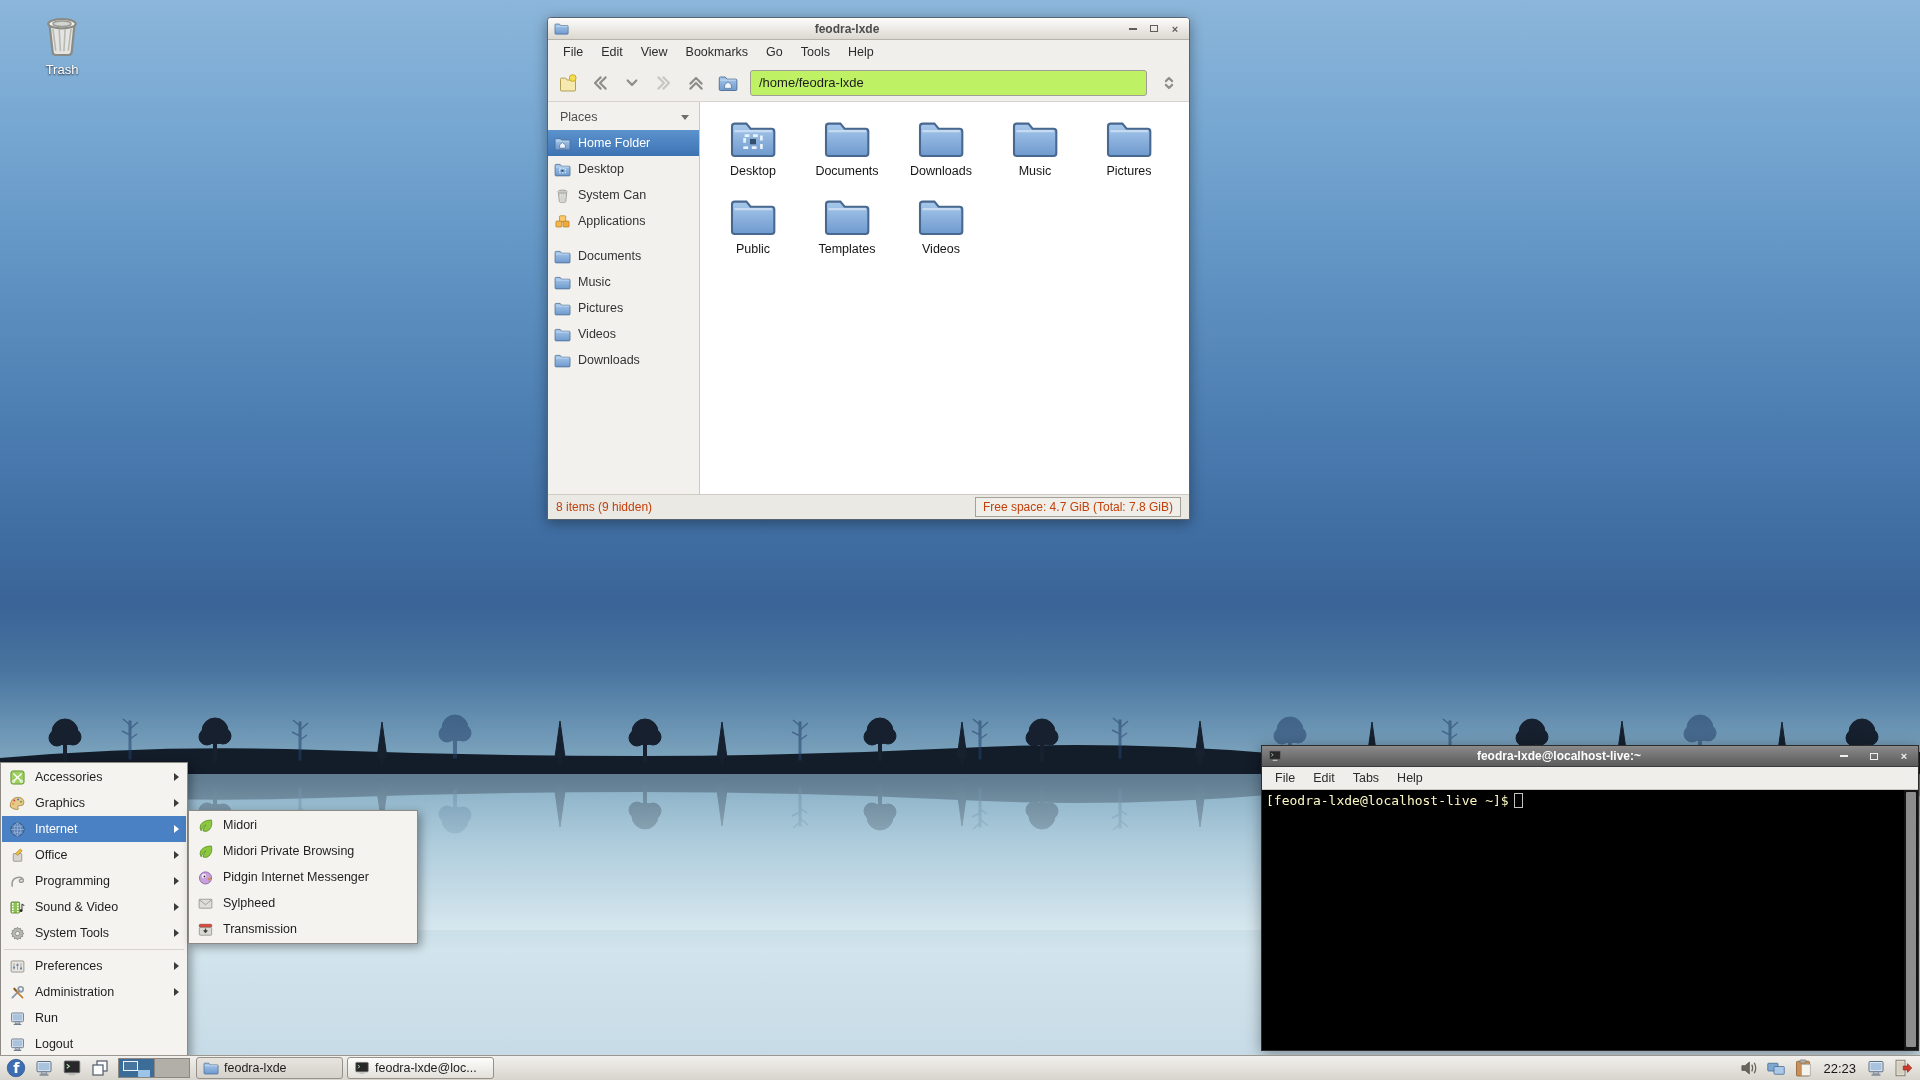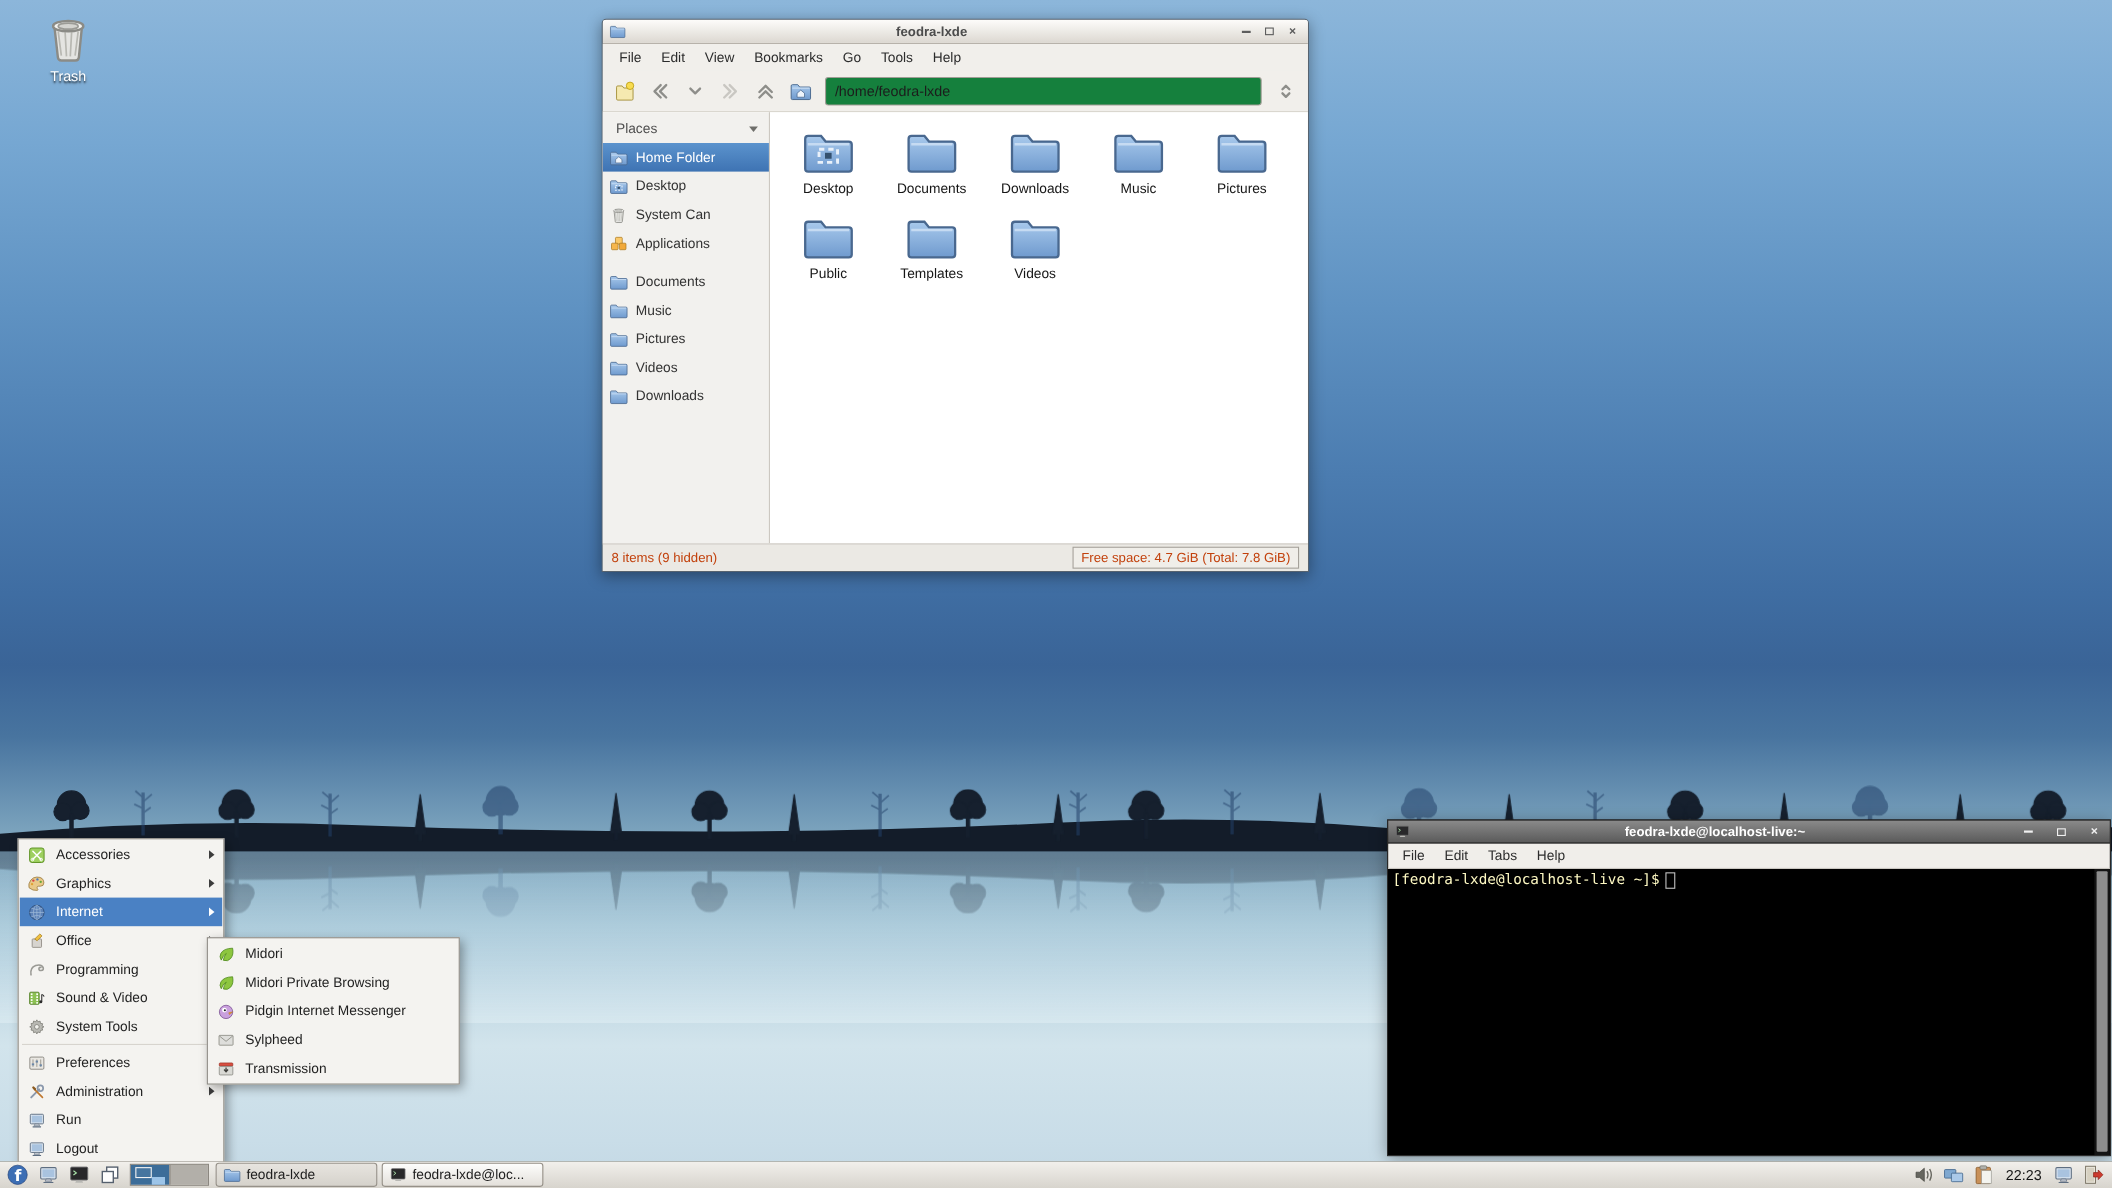--- a/index.html
+++ b/index.html
@@ -36,21 +36,21 @@
   .winbtn .minbar { width:8px; height:2px; background:#5d5d5d; }
   .winbtn .maxbox { width:8px; height:7px; border:1.5px solid #5d5d5d; }
 
   .menubar { height:24px; display:flex; align-items:center; padding:0 6px; background:#f1efeb; font-size:12.5px; color:#2c2c2c; }
   .menubar .mi { padding:3px 9px; border-radius:2px; }
 
   .toolbar { height:38px; display:flex; align-items:center; gap:12px; padding:0 10px; background:#f1efeb; border-bottom:1px solid #d8d4cd; }
   .tbico { width:20px; height:20px; }
   .tbico.nav path { stroke:#8e8e8a; stroke-width:1.7; fill:none; stroke-linecap:round; stroke-linejoin:round; }
   .tbico.nav.disabled path { stroke:#c9c7c2; }
-  .pathbox { flex:1; height:26px; border:1px solid #a19d96; border-radius:3px; background:#15803d; padding:0 8px;
+  .pathbox { flex:1; height:26px; border:1px solid #a19d96; border-radius:3px; background:#bef264; padding:0 8px;
     font-size:13px; color:#1c1c1c; font-family:"Liberation Sans",sans-serif; outline:none; }
 
   .fm-body { flex:1; display:flex; min-height:0; background:#fff; }
   .sidebar { width:152px; background:#f2f1ee; border-right:1px solid #ccc8c1; font-size:12.5px; color:#333; padding-top:2px; }
   .sb-header { height:26px; display:flex; align-items:center; padding:0 10px 0 12px; color:#4f4f4f; }
   .sb-caret { margin-left:auto; width:0; height:0; border-top:5px solid #6e6e6a; border-left:4px solid transparent; border-right:4px solid transparent; }
   .place { height:26px; display:flex; align-items:center; gap:7px; padding:0 6px; }
   .place svg { width:17px; height:17px; flex:none; }
   .place.selected { background:linear-gradient(#5b93cd,#3e73b3); color:#fff; }
   .sidebar .list-sep { height:9px; }
@@ -73,30 +73,30 @@
   .term .winbtn .maxbox { border-color:#f0f0f0; }
   .term-menubar { height:23px; display:flex; align-items:center; padding:0 4px; background:#f0eeea; font-size:12.5px; color:#2c2c2c; border-bottom:1px solid #c9c6c0; }
   .term-menubar .mi { padding:2px 9px; }
   .term-body { flex:1; position:relative; background:#000; font-family:"DejaVu Sans Mono", monospace; font-size:13px; color:#fef9c3; padding:3px 18px 19px 4px; }
   .prompt-line { display:flex; align-items:center; white-space:pre; }
   .term-cursor { display:inline-block; width:9px; height:15px; border:1px solid #c2c2c2; margin-left:5px; }
   .term-scroll { position:absolute; top:0; right:0; bottom:0; width:14px; background:#141414; }
   .term-scroll .thumb { position:absolute; left:2px; right:2px; top:2px; bottom:3px; background:#8d8d8d; border-radius:1px; }
 
   
-  .appmenu { position:absolute; left:16px; top:762px; width:188px; background:#f4f3f0; border:1px solid #8d8a84; box-shadow:3px 3px 9px rgba(0,0,0,.35); padding:1px; }
+  .appmenu { position:absolute; left:0; top:762px; width:188px; background:#f4f3f0; border:1px solid #8d8a84; box-shadow:3px 3px 9px rgba(0,0,0,.35); padding:1px; }
   .menu-item { height:26px; display:flex; align-items:center; gap:9px; padding:0 7px; font-size:12.5px; color:#1f1f1f; }
   .menu-item svg { width:17px; height:17px; flex:none; }
   .menu-item .arrow { margin-left:auto; width:0; height:0; border-left:5px solid #3c3c3c; border-top:4px solid transparent; border-bottom:4px solid transparent; display:none; }
   .menu-item.has_submenu .arrow { display:block; }
   .menu-item.highlighted { background:#4a81c4; color:#fff; }
   .menu-item.highlighted .arrow { border-left-color:#fff; }
   .appmenu .list-sep { height:1px; background:#d7d4ce; margin:3px 2px; }
 
-  .submenu { position:absolute; left:188px; top:852px; width:230px; background:#f4f3f0; border:1px solid #8d8a84; box-shadow:3px 3px 9px rgba(0,0,0,.35); padding:1px; }
+  .submenu { position:absolute; left:188px; top:810px; width:230px; background:#f4f3f0; border:1px solid #8d8a84; box-shadow:3px 3px 9px rgba(0,0,0,.35); padding:1px; }
   .submenu .menu-item { height:26px; }
 
   
   .taskbar { position:absolute; left:0; bottom:0; width:1920px; height:25px; background:linear-gradient(#f2f0ec,#d7d4cd);
     border-top:1px solid #9b978f; display:flex; align-items:center; padding:0 3px; gap:3px; }
   .tb-btn { width:25px; height:22px; display:flex; align-items:center; justify-content:center; }
   .tb-btn svg { width:20px; height:20px; }
   .pager { display:flex; width:72px; height:20px; border:1px solid #8b8780; margin:0 3px; }
   .desk { flex:1; position:relative; }
   .desk.active { background:#3c6d99; }

